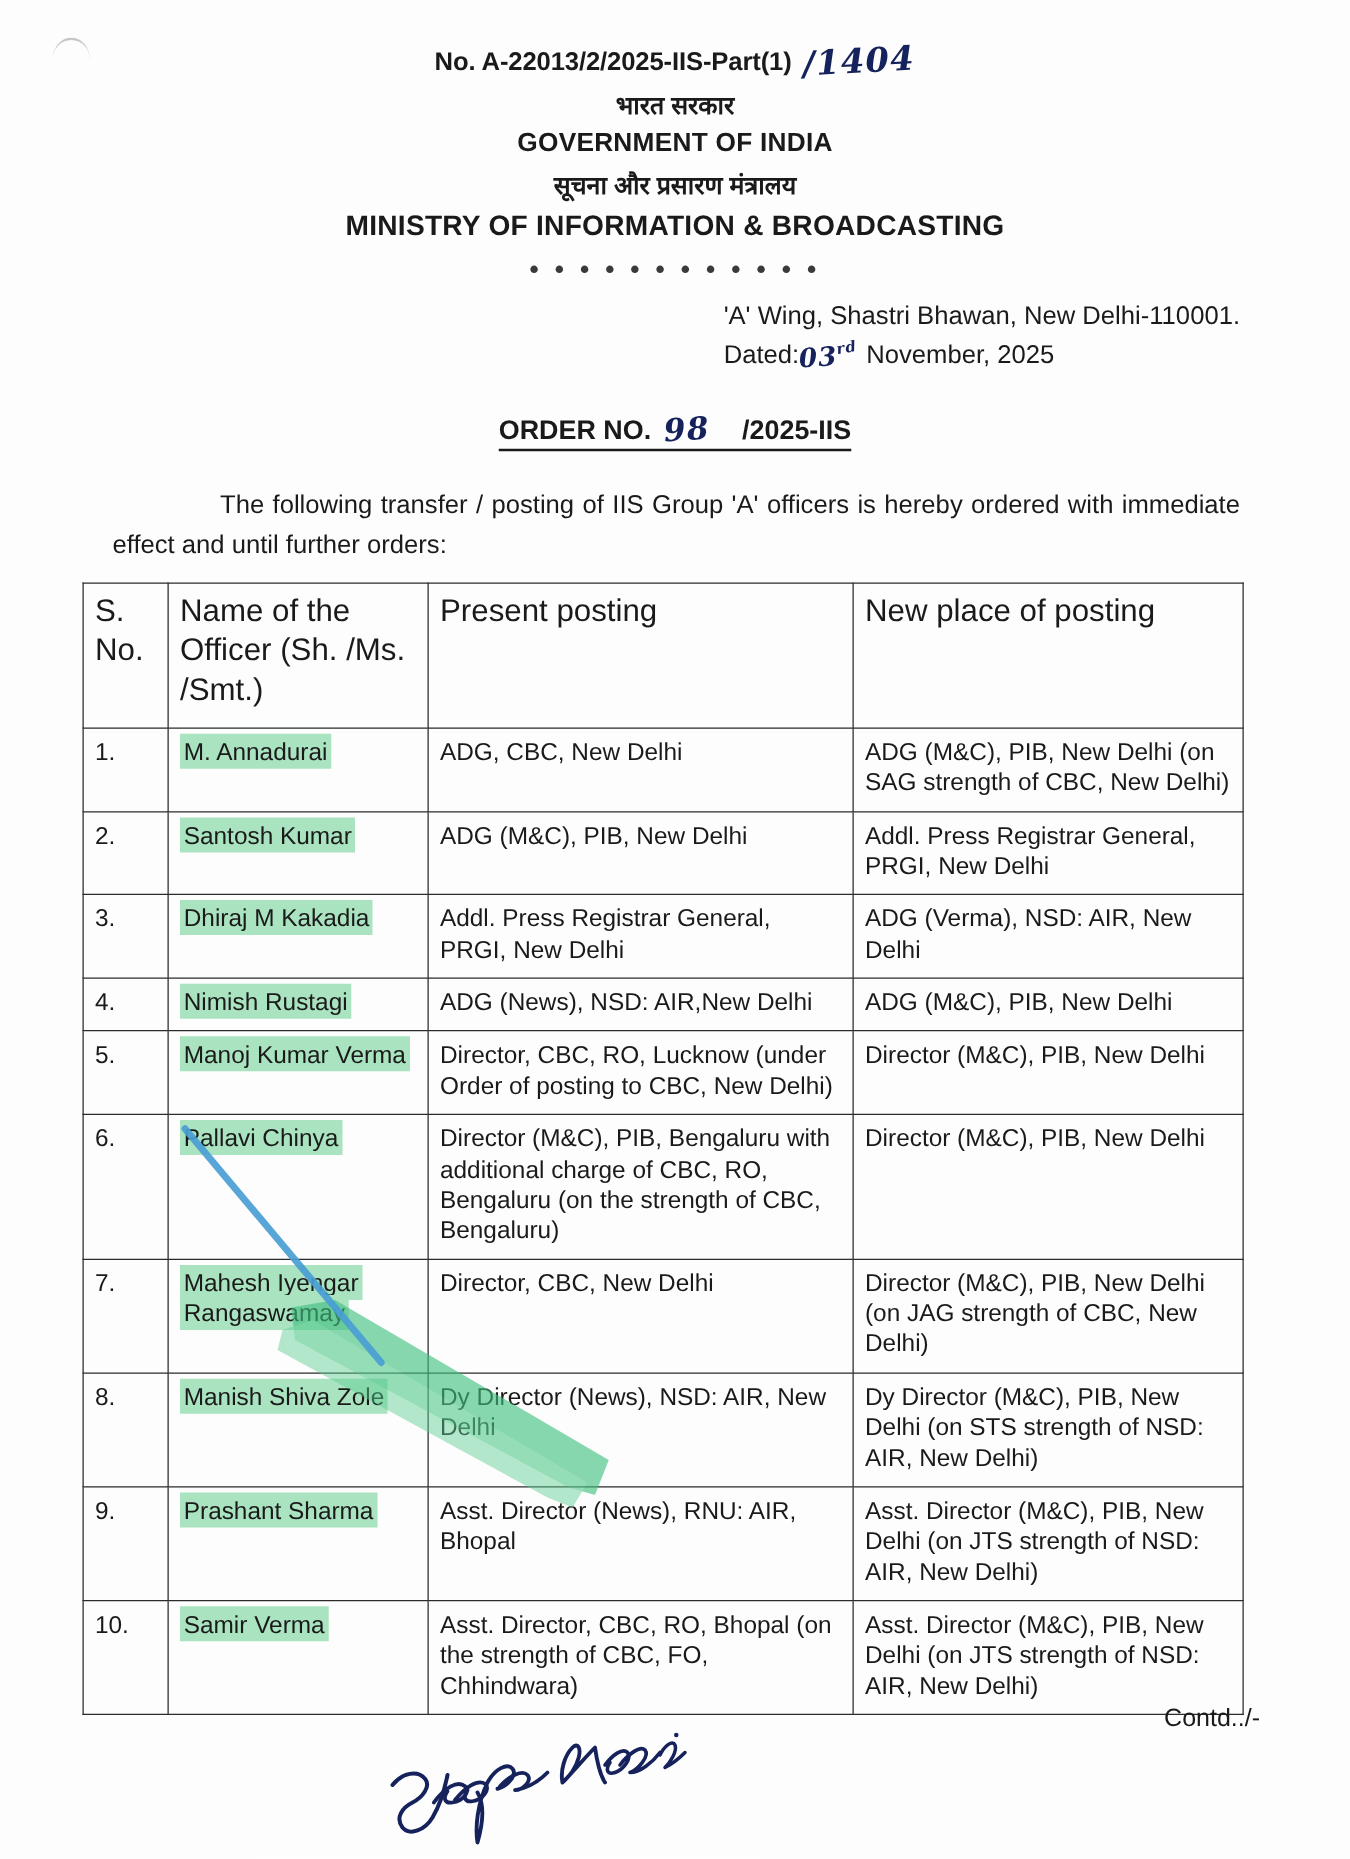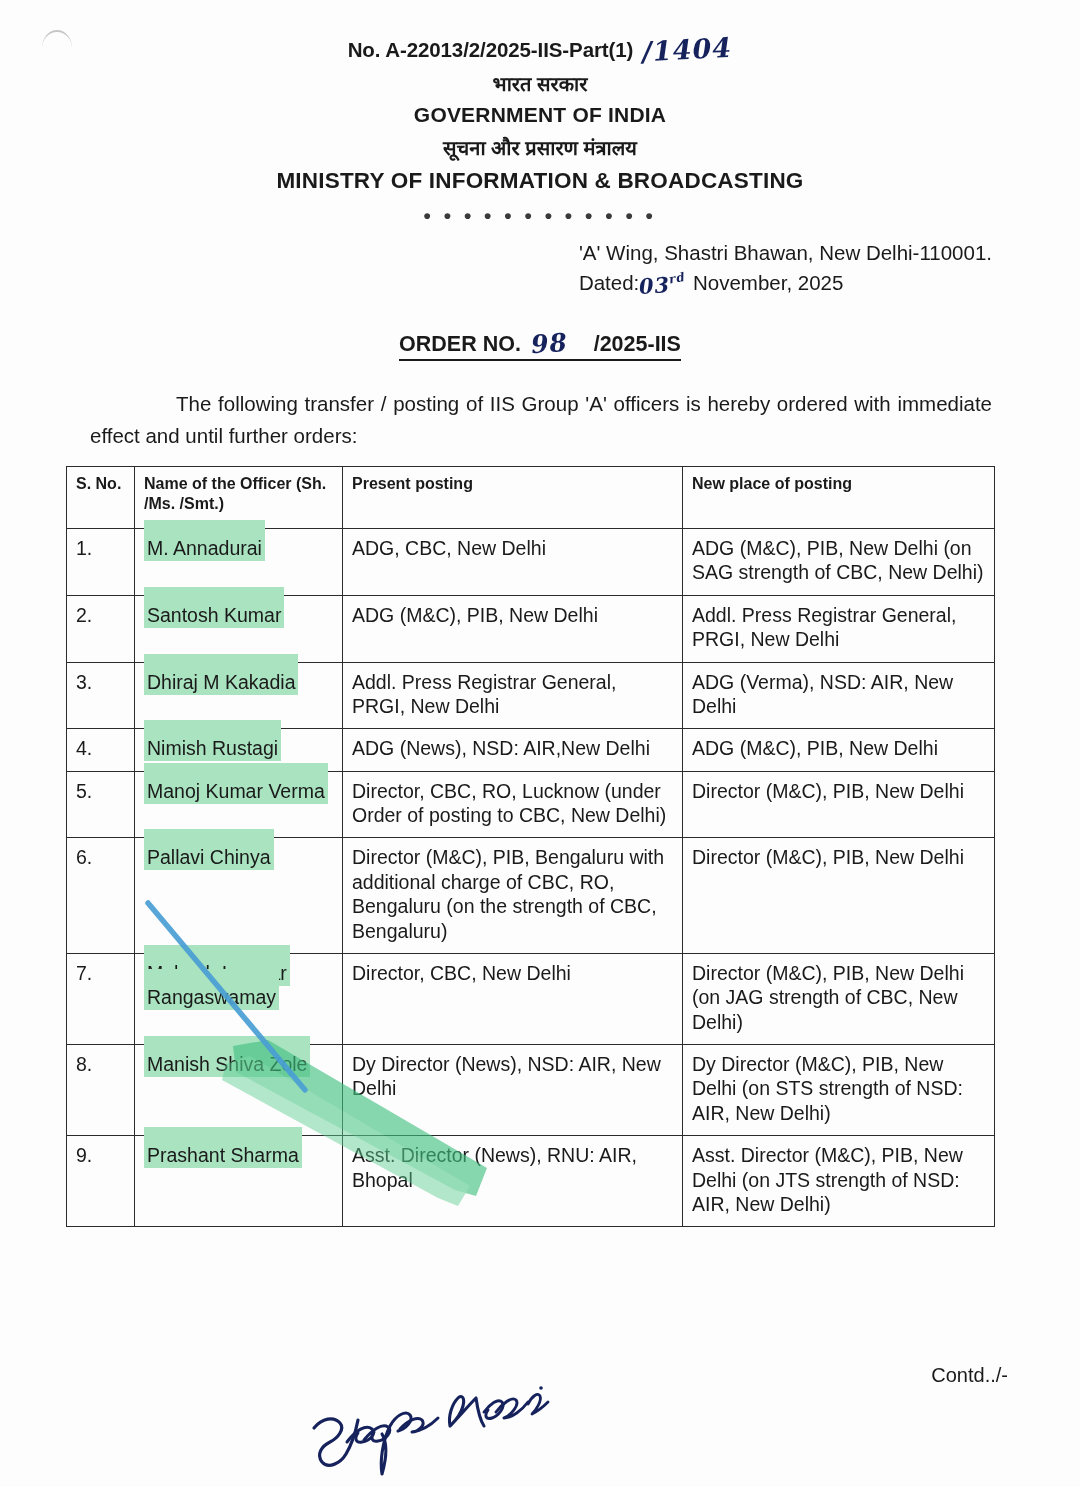--- a/index.html
+++ b/index.html
@@ -166,36 +166,36 @@
   }
   table.order-table th,
   table.order-table td {
     border: 1.6px solid #2b2b2b;
     vertical-align: top;
     padding: 7px 8px 10px 9px;
     line-height: 1.25;
     text-align: left;
   }
   table.order-table th {
-    font-weight: bold;
-    font-size: 16px;
+    font-weight: normal;
+    font-size: 25px;
     padding-bottom: 14px;
   }
   .c-sno  { width: 68px; }
   .c-name { width: 208px; }
   .c-pres { width: 340px; }
   .c-new  { width: 312px; }
 
   td.cell-name { padding-left: 9px; padding-right: 4px; }
   .hl {
     background: #a9e3c0;
     display: inline;
     box-decoration-break: clone;
     -webkit-box-decoration-break: clone;
-    padding: 17px 3px 2px 3px;
+    padding: 4px 3px 2px 3px;
   }
 
   
   .overlay {
     position: absolute;
     left: 0; top: 0;
     width: 1080px; height: 1487px;
     pointer-events: none;
   }
 
@@ -311,20 +311,26 @@
           <td class="cell-name"><span class="hl">Manish Shiva Zole</span></td>
           <td>Dy Director (News), NSD: AIR, New Delhi</td>
           <td>Dy Director (M&amp;C), PIB, New Delhi (on STS strength of NSD: AIR, New Delhi)</td>
         </tr>
         <tr>
           <td>9.</td>
           <td class="cell-name"><span class="hl">Prashant Sharma</span></td>
           <td>Asst. Director (News), RNU: AIR, Bhopal</td>
           <td>Asst. Director (M&amp;C), PIB, New Delhi (on JTS strength of NSD: AIR, New Delhi)</td>
         </tr>
+        <tr>
+          <td>10.</td>
+          <td class="cell-name"><span class="hl">Samir Verma</span></td>
+          <td>Asst. Director, CBC, RO, Bhopal (on the strength of CBC, FO, Chhindwara)</td>
+          <td>Asst. Director (M&amp;C), PIB, New Delhi (on JTS strength of NSD: AIR, New Delhi)</td>
+        </tr>
       </tbody>
   </table>
 
   <svg class="overlay" viewBox="0 0 1080 1487" xmlns="http://www.w3.org/2000/svg">
 
     <g opacity="0.62">
       <path d="M 233 1046 L 268 1040 L 487 1168 L 476 1196 L 455 1190 L 236 1072 Z" fill="#3fbf7f"></path>
       <path d="M 226 1064 L 250 1056 L 470 1186 L 458 1206 L 438 1198 L 222 1080 Z" fill="#5ccd92" opacity="0.75"></path>
     </g>
 

